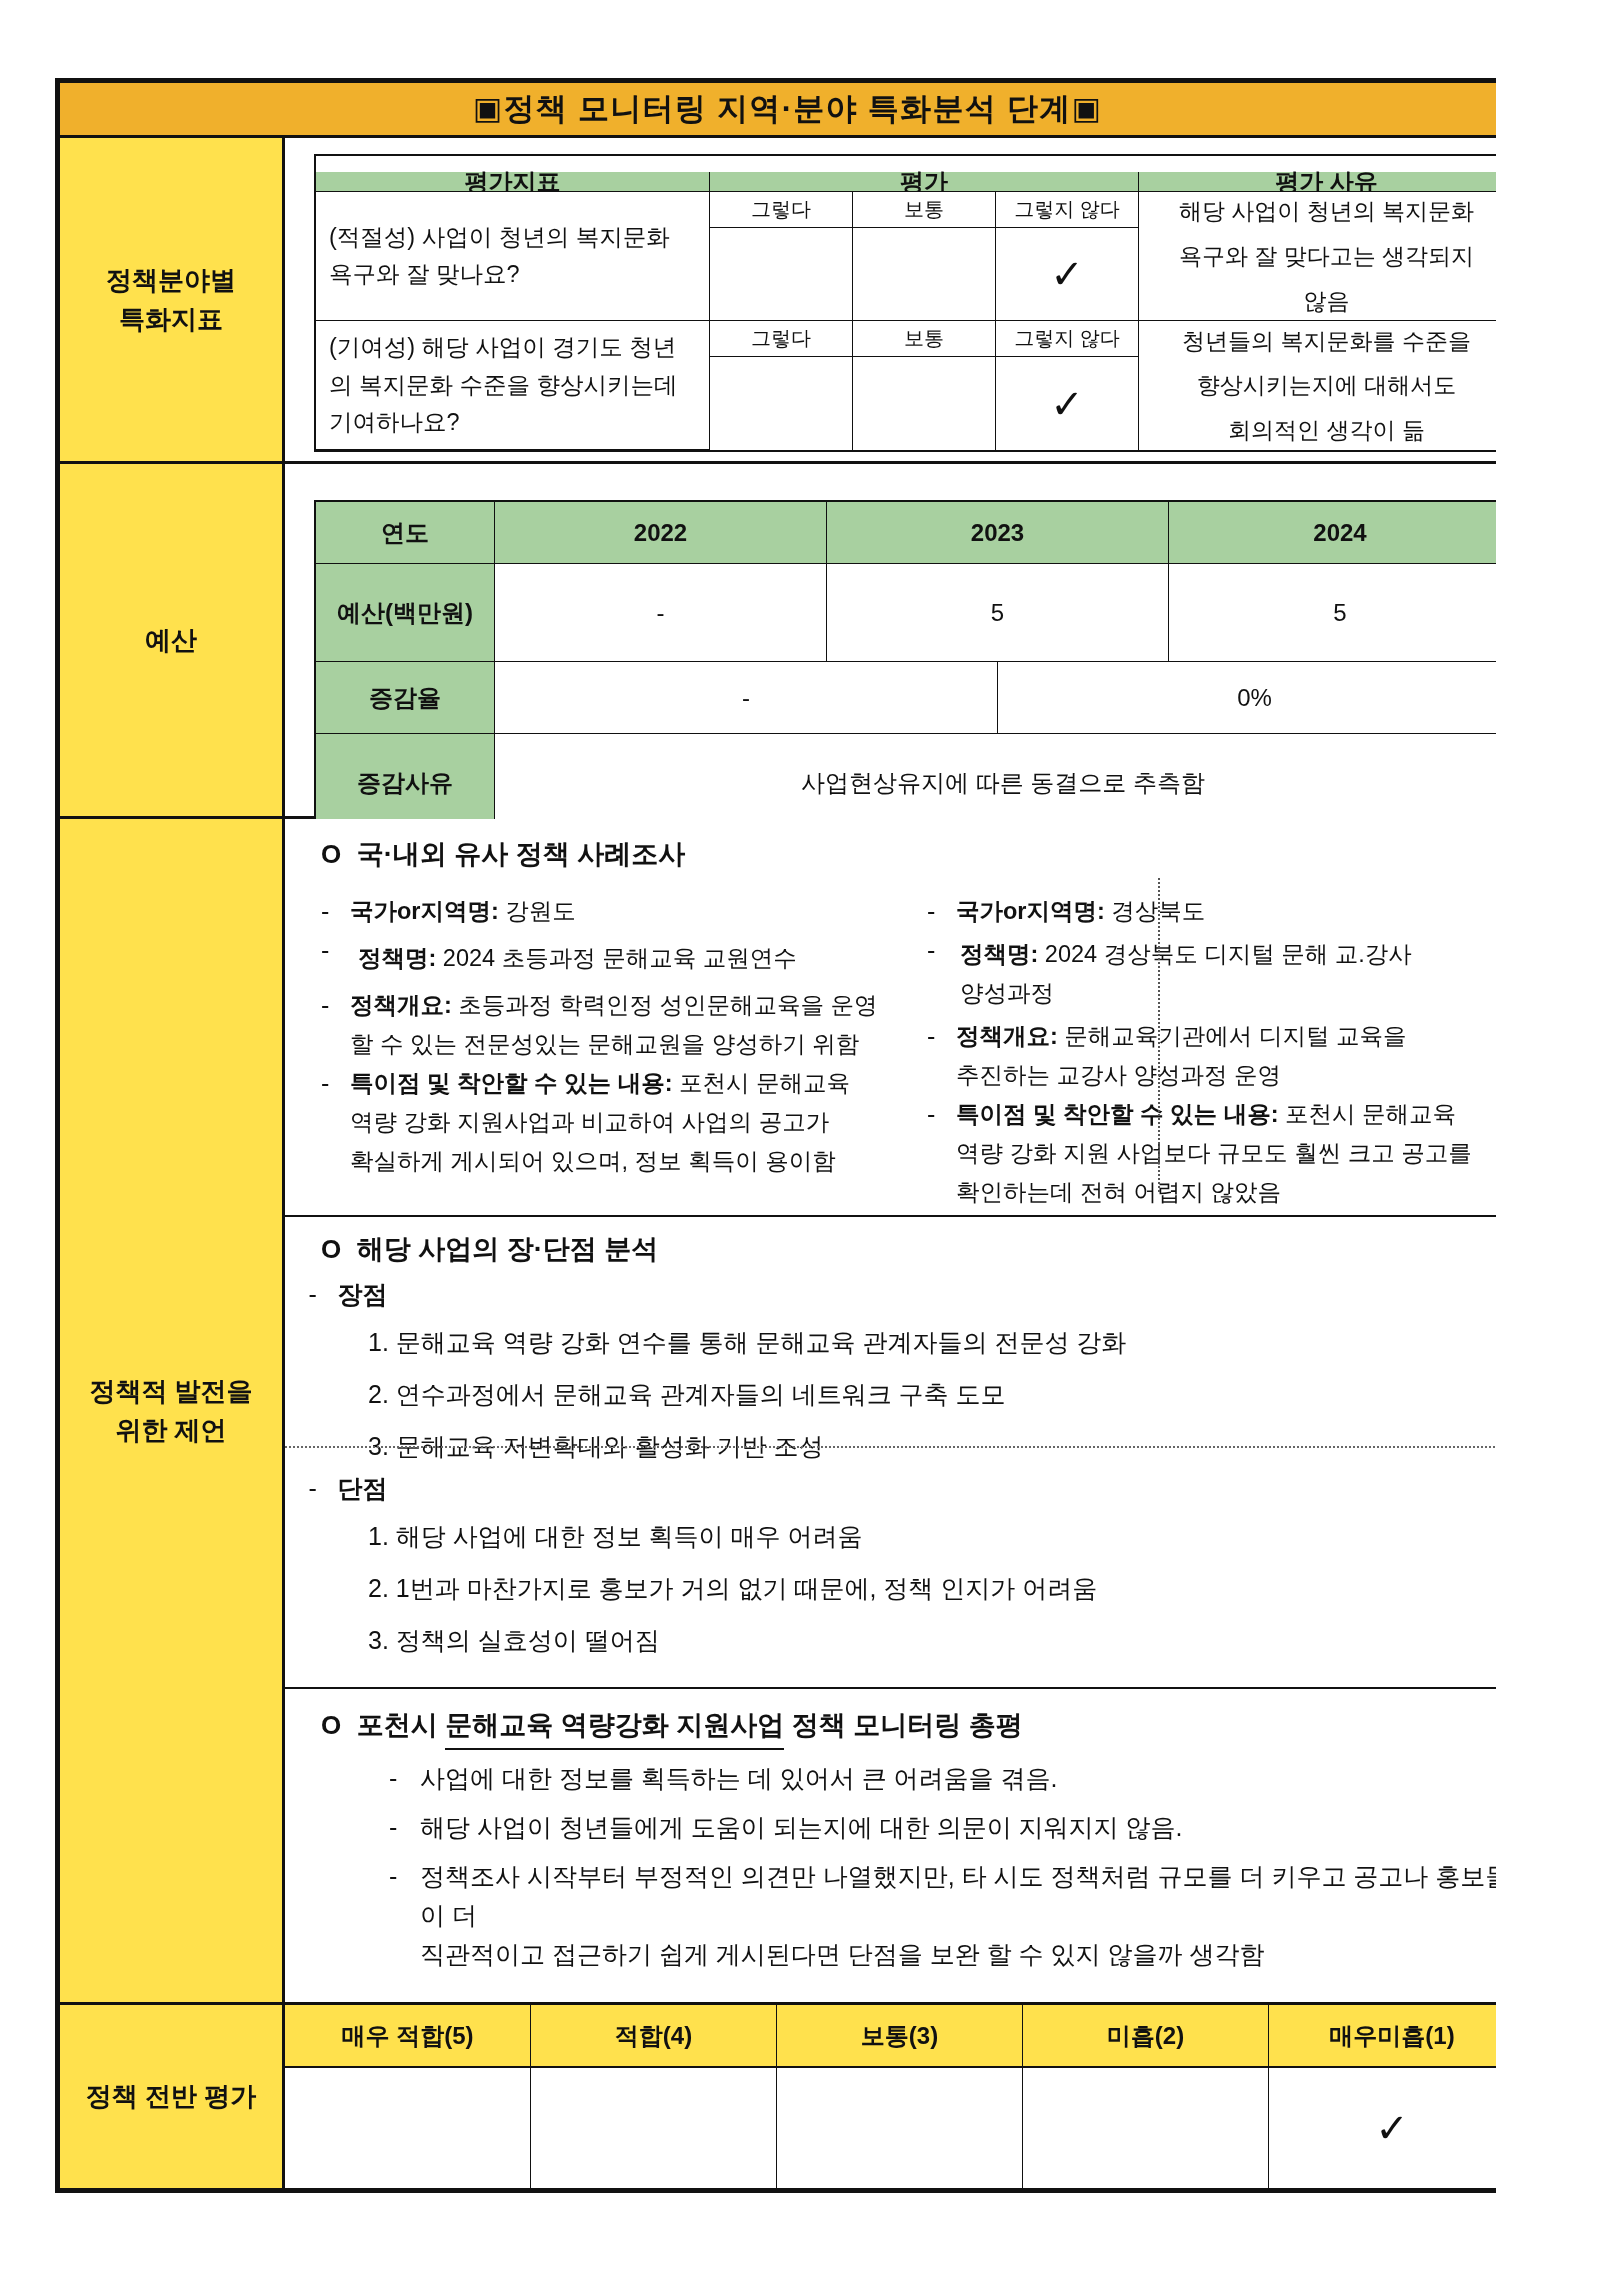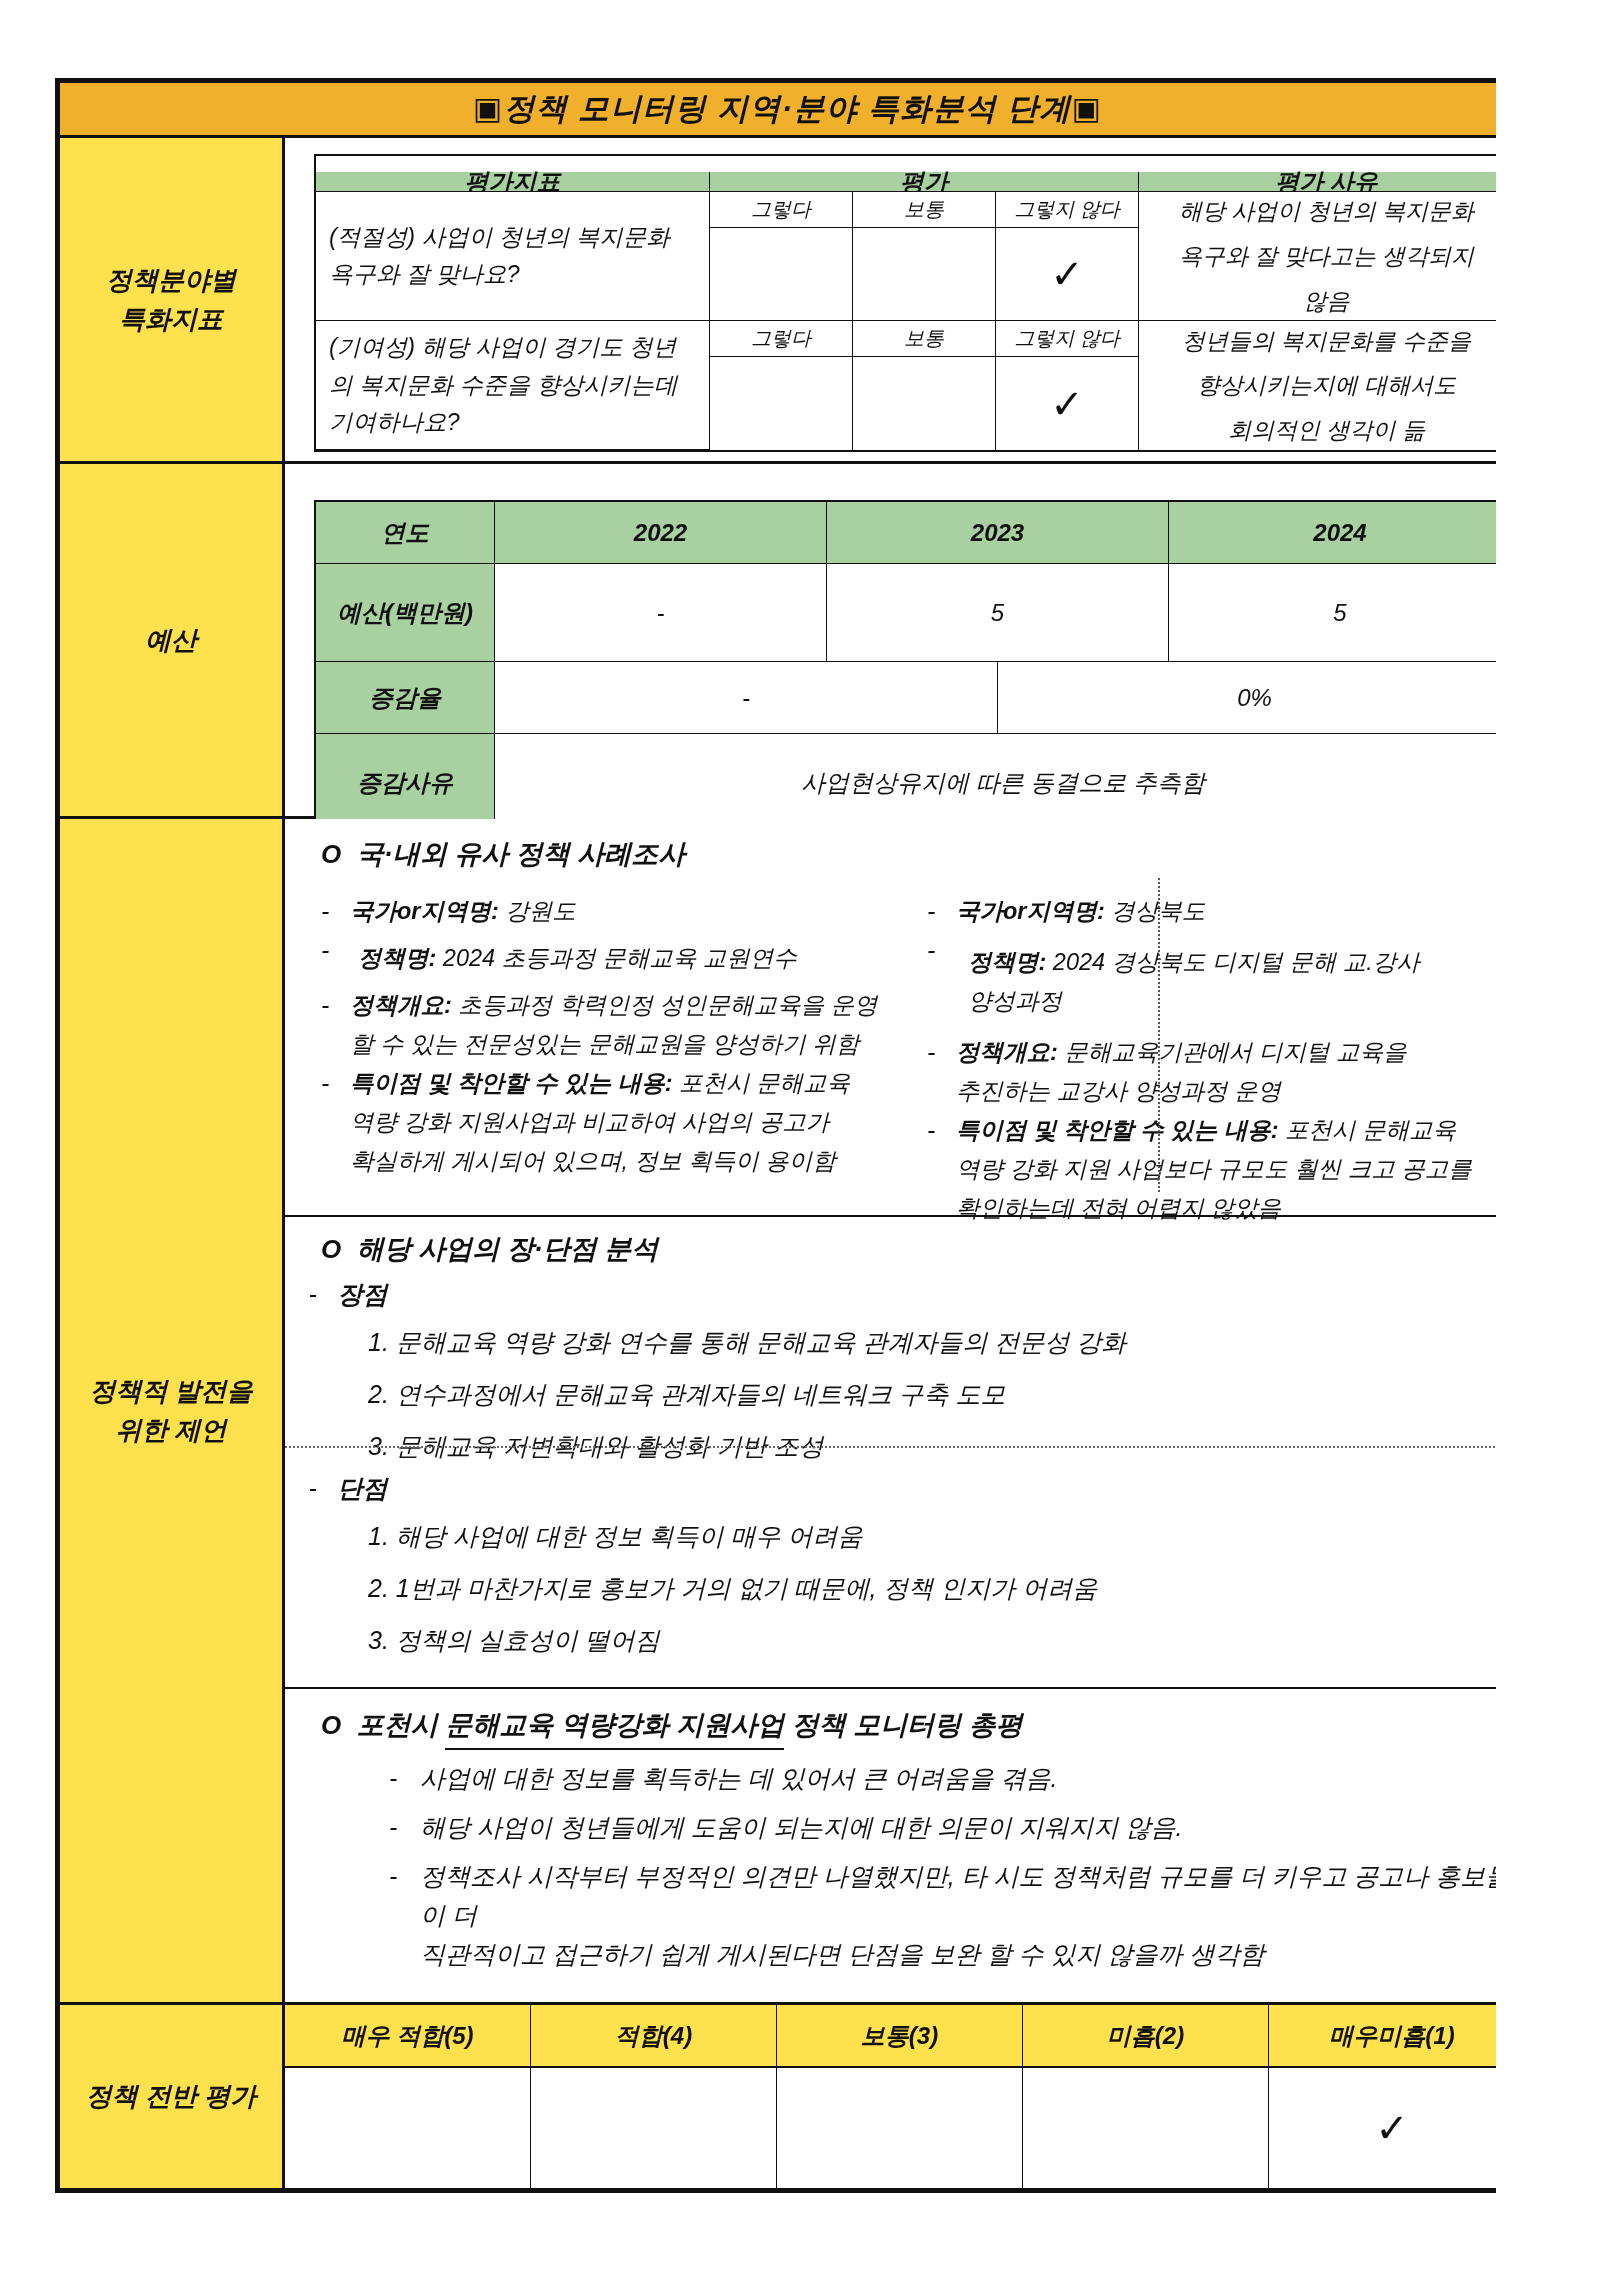--- a/index.html
+++ b/index.html
@@ -8,21 +8,21 @@
     --green:#A8D0A0;
     --ink:#111;
   }
   *{box-sizing:border-box;}
   html,body{margin:0;padding:0;}
   body{
     width:1616px;height:2284px;background:#fff;
     font-family:"Liberation Sans","DejaVu Sans",sans-serif;
     color:#111;
   }
-  .page{position:relative;width:1496px;height:2284px;background:#fff;overflow:hidden;font-style:italic;}
+  .page{position:relative;width:1496px;height:2284px;background:#fff;overflow:hidden;}
   .doc{
     position:absolute;left:55px;top:78px;width:1465px;height:2115px;
     border:5.9px solid var(--ink);background:#fff;
     display:flex;flex-direction:column;
   }
   .title-bar{
     height:55px;background:var(--orange);
     border-bottom:3.3px solid var(--ink);
     display:flex;align-items:center;justify-content:center;
     font-size:31px;font-weight:700;letter-spacing:1.3px;
@@ -213,21 +213,21 @@
 확실하게 게시되어 있으며, 정보 획득이 용이함</span></p>
                 </div>
               </div>
               <div class="case-col right">
                 <div class="cs-item">
                   <span class="dash">-</span>
                   <p class="cs-text" style="margin:0;"><b>국가or지역명:</b> <span>경상북도</span></p>
                 </div>
                 <div class="cs-item">
                   <span class="dash">-</span>
-                  <p class="cs-text" style="margin:12px;"><b>정책명:</b> <span>2024 경상북도 디지털 문해 교.강사
+                  <p class="cs-text" style="margin:4px;"><b>정책명:</b> <span>2024 경상북도 디지털 문해 교.강사
 양성과정</span></p>
                 </div>
                 <div class="cs-item">
                   <span class="dash">-</span>
                   <p class="cs-text" style="margin:0;"><b>정책개요:</b> <span>문해교육기관에서 디지털 교육을
 추진하는 교강사 양성과정 운영</span></p>
                 </div>
                 <div class="cs-item">
                   <span class="dash">-</span>
                   <p class="cs-text" style="margin:0;"><b>특이점 및 착안할 수 있는 내용:</b> <span>포천시 문해교육

